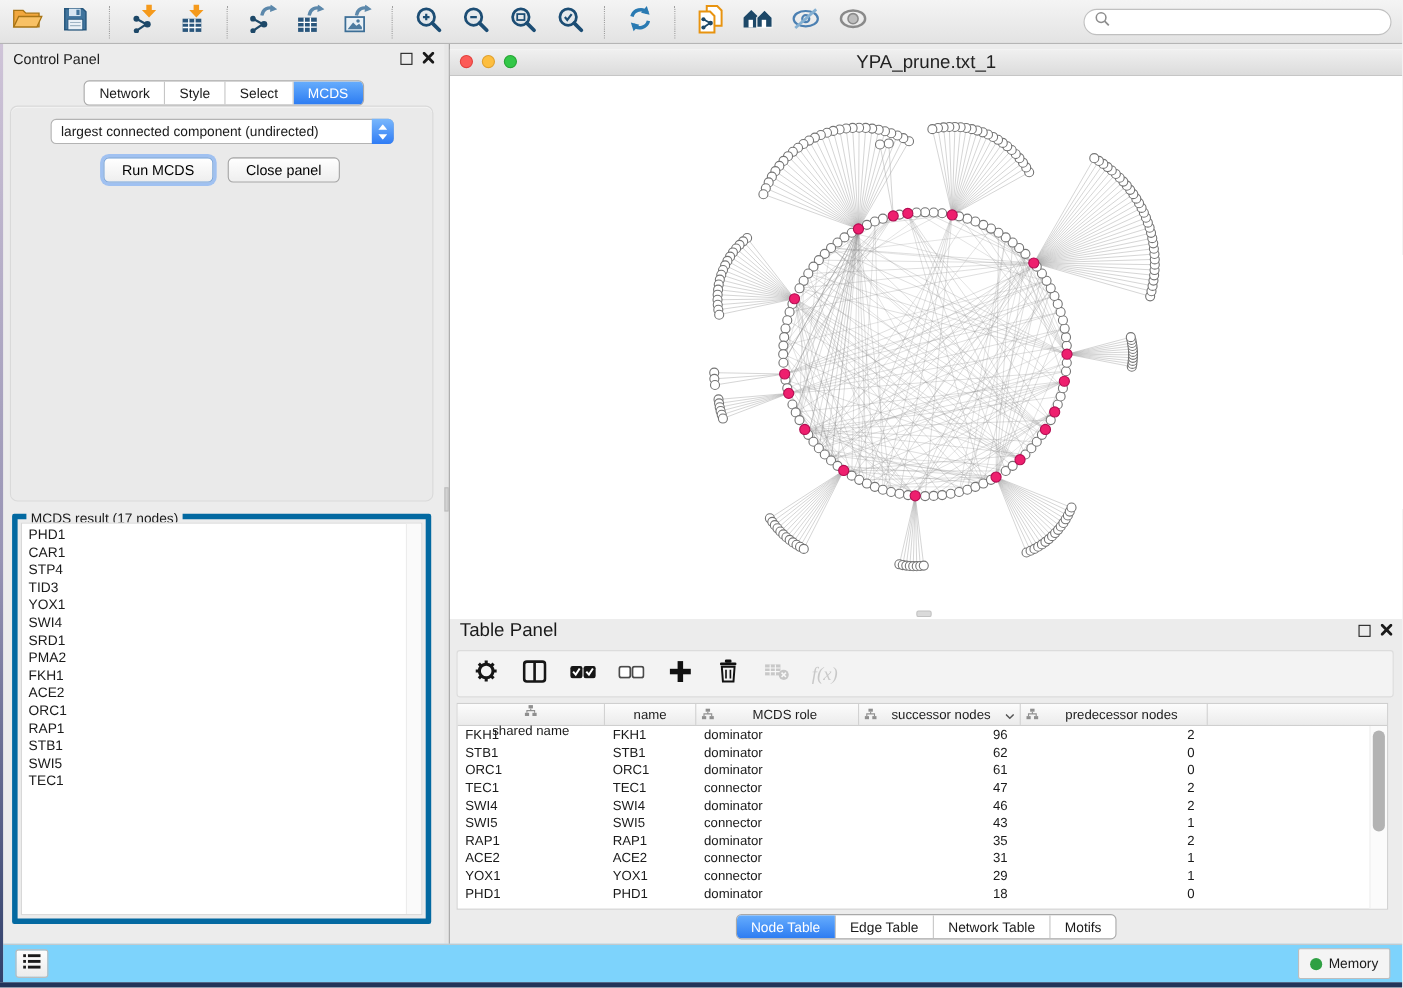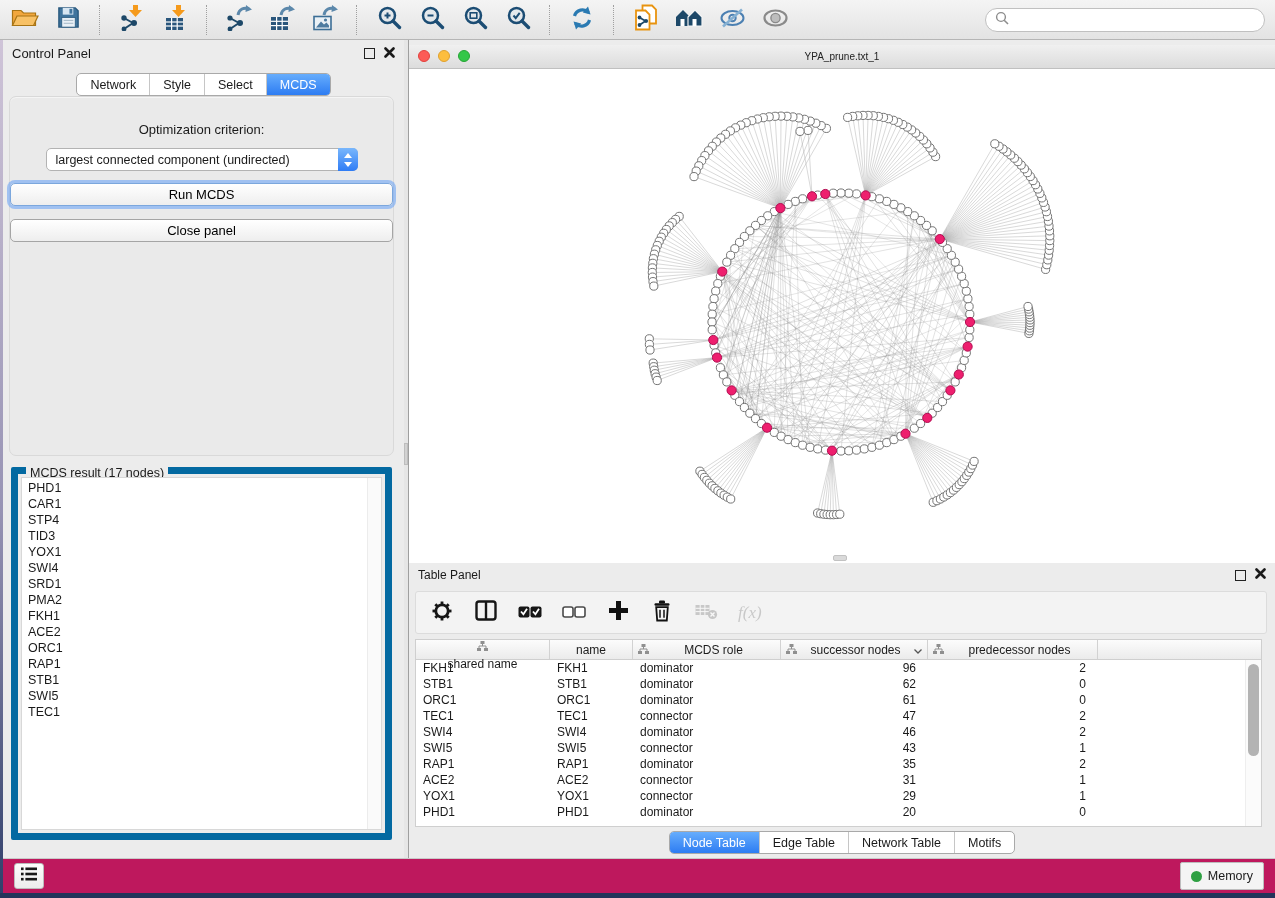--- a/index.html
+++ b/index.html
@@ -20,64 +20,64 @@
   .seg{display:flex;border:1px solid #a9a9a9;border-radius:5px;overflow:hidden;background:#fff;height:21px;}
   .seg-item{padding:0 13px;font-size:12.5px;display:flex;align-items:center;border-left:1px solid #c6c6c6;cursor:default;white-space:nowrap;}
   .seg-item:first-child{border-left:none;}
   .seg-item.selected{background:linear-gradient(#66adfd,#2d7cf2);color:#fff;}
   .cp-tabs-row{display:flex;justify-content:center;margin-top:7px;position:relative;z-index:2;}
   .tab-content{position:absolute;left:6px;right:10px;top:56px;height:358px;border:1px solid #d9d9d9;border-radius:7px;background:#eaeaea;box-shadow:inset 0 1px 0 #f5f5f5;}
   .opt-label{text-align:center;font-size:13px;margin-top:25px;}
   .dropdown{margin:11px auto 0;width:312px;height:23px;background:#fff;border:1px solid #b3b3b3;border-radius:5px;display:flex;align-items:center;box-sizing:border-box;}
   .dropdown .dd-text{flex:1;font-size:12.5px;padding-left:9px;white-space:nowrap;}
   .dropdown .dd-stepper{width:20px;height:23px;margin:-1px -1px -1px 0;border-radius:0 5px 5px 0;background:linear-gradient(#79b7fc,#2f7cf5);display:flex;flex-direction:column;align-items:center;justify-content:center;gap:2px;}
-  .btn-row{display:flex;justify-content:center;gap:13px;margin-top:12px;flex-direction:column;}
+  .btn-row{display:flex;justify-content:center;gap:13px;margin-top:12px;}
   .aqua-btn{height:23px;padding:0 16px;border:1px solid #a5a5a5;border-radius:5px;background:linear-gradient(#ffffff,#eeeeee);font-size:13px;font-family:"Liberation Sans",sans-serif;}
   .aqua-btn.focused{box-shadow:0 0 0 3px rgba(110,165,245,.6);border-color:#7ba7dd;}
-  .result-group{position:absolute;left:8px;right:12px;top:427px;bottom:18px;border:7px solid #0369a1;border-radius:2px;}
+  .result-group{position:absolute;left:8px;right:12px;top:427px;bottom:18px;border:5px solid #0369a1;border-radius:2px;}
   .result-legend{position:absolute;top:-8px;left:8px;background:#ececec;padding:0 4px;font-size:12.5px;}
   .result-list-wrap{position:absolute;inset:3px;background:#fff;border:1px solid #d8d8d8;overflow:hidden;}
   .result-list{position:absolute;left:0;top:2px;right:14px;bottom:0;}
   .result-list .list-item{font-size:12.5px;line-height:16px;padding-left:6px;}
   .result-scroll{position:absolute;right:0;top:0;bottom:0;width:13px;background:#fafafa;border-left:1px solid #ececec;}
   
   .v-splitter{position:absolute;left:404px;top:40px;width:5px;height:818px;background:#e6e6e6;border-right:1px solid #9f9f9f;box-sizing:border-box;}
   .v-splitter .handle{position:absolute;left:0;top:403px;width:4px;height:22px;background:#d2d2d2;border:1px solid #bdbdbd;box-sizing:border-box;}
   .h-handle{position:absolute;left:833px;top:555px;width:14px;height:6px;background:#dadada;border:1px solid #c2c2c2;border-radius:2px;box-sizing:border-box;}
   
   .network-window{position:absolute;left:409px;top:45px;width:866px;height:518px;background:#fff;}
-  .net-titlebar{height:23px;background:linear-gradient(#f0f0f0,#dcdcdc);border-bottom:1px solid #c0c0c0;position:relative;display:flex;align-items:center;justify-content:center;font-size:10px;color:#222;}
+  .net-titlebar{height:23px;background:linear-gradient(#f0f0f0,#dcdcdc);border-bottom:1px solid #c0c0c0;position:relative;display:flex;align-items:center;justify-content:center;font-size:17px;color:#222;}
   .traffic{position:absolute;left:9px;top:5px;display:flex;gap:8px;}
   .tl{width:12px;height:12px;border-radius:50%;box-sizing:border-box;}
   .tl.red{background:#fc5b57;border:1px solid #e2413d;}
   .tl.yellow{background:#fdbe3f;border:1px solid #e0a12e;}
   .tl.green{background:#33c748;border:1px solid #26a534;}
   .net-canvas{display:block;}
   
   .table-panel{position:absolute;left:409px;top:563px;width:866px;height:295px;background:#ececec;}
-  .tp-header{height:24px;display:flex;align-items:center;padding:0 9px;font-size:12px;}
+  .tp-header{height:24px;display:flex;align-items:flex-start;padding:0 9px;font-size:17px;}
   .tp-header .ph-icons{margin-left:auto;display:flex;gap:9px;align-items:center;}
   .tp-toolbar{position:absolute;left:6px;right:8px;top:28px;height:43px;background:#f3f3f3;border:1px solid #dcdcdc;border-radius:3px;display:flex;align-items:center;gap:20px;padding:0 14px;box-sizing:border-box;}
   .tp-tool{display:flex;align-items:center;justify-content:center;width:24px;height:24px;}
   .tp-tool.disabled{opacity:.42;}
   .fx-label{font-size:17px;font-family:"Liberation Serif",serif;font-style:italic;color:#8f8f8f;}
   .tp-table{position:absolute;left:6px;right:13px;top:76px;bottom:31px;background:#fff;border:1px solid #cfcfcf;box-sizing:border-box;overflow:hidden;}
   .t-header{display:flex;height:20px;background:linear-gradient(#fcfcfc,#ebebeb);border-bottom:1px solid #cfcfcf;font-size:12px;color:#1c1c1c;box-sizing:border-box;}
   .t-h-cell{box-sizing:border-box;border-right:1px solid #d2d2d2;display:flex;align-items:center;padding:0 5px;gap:3px;flex:0 0 auto;}
   .t-h-cell .lbl{flex:1;text-align:center;white-space:nowrap;}
   .t-h-fill{flex:1 1 auto;border-right:none;}
   .t-body{position:absolute;top:20px;left:0;right:15px;bottom:0;font-size:12px;}
   .t-row{display:flex;height:16px;align-items:center;}
   .t-cell{box-sizing:border-box;flex:0 0 auto;white-space:nowrap;overflow:hidden;}
   .t-cell.num{text-align:right;}
   .t-scroll{position:absolute;right:0;top:20px;bottom:0;width:15px;background:#fbfbfb;border-left:1px solid #eeeeee;}
   .t-thumb{position:absolute;left:2px;right:2px;top:4px;height:92px;background:#b3b3b3;border-radius:6px;}
   .tp-tabs-row{position:absolute;left:0;right:0;top:268px;display:flex;justify-content:center;}
   
-  .status-bar{position:absolute;left:3px;top:858px;width:1272px;height:35px;border-top:1px solid #c9c9c9;background:#be185d;display:flex;align-items:center;padding:0 11px;box-sizing:border-box;}
+  .status-bar{position:absolute;left:3px;top:858px;width:1272px;height:35px;border-top:1px solid #c9c9c9;background:#7dd3fc;display:flex;align-items:center;padding:0 11px;box-sizing:border-box;}
   .list-btn{width:28px;height:24px;background:linear-gradient(#fdfdfd,#ececec);border:1px solid #bcbcbc;border-radius:3px;display:flex;align-items:center;justify-content:center;}
   .memory-btn{margin-left:auto;height:26px;border:1px solid #bdbdbd;background:#f4f4f4;border-radius:2px;display:flex;align-items:center;gap:6px;padding:0 10px;font-size:12.5px;}
   .mem-dot{width:11px;height:11px;border-radius:50%;background:#2fa043;}
   .ph-float{width:11px;height:11px;border:1.6px solid #222;box-sizing:border-box;display:inline-block;}
 </style>
 </head>
 <body>
 
 <div class="app">
 
@@ -256,21 +256,20 @@
     </div>
     <div class="cp-tabs-row">
         <div class="seg" id="cp-tabs">
           <span class="seg-item">Network</span>
           <span class="seg-item">Style</span>
           <span class="seg-item">Select</span>
           <span class="seg-item selected">MCDS</span>
         </div>
       </div>
     <div class="tab-content">
-      <div class="opt-label">Optimization criterion:</div>
       <div class="dropdown">
         <span class="dd-text">largest connected component (undirected)</span>
         <span class="dd-stepper">
             <svg width="10" height="14" viewBox="0 0 10 14">
               <path d="M5 0 L9 5 H1 Z" fill="#fff"></path>
               <path d="M5 14 L1 9 H9 Z" fill="#fff"></path>
             </svg>
           </span>
       </div>
       <div class="btn-row">
@@ -1144,21 +1143,21 @@
             <div class="t-cell" style="width: 134px; padding: 0px 0px 0px 7px;">YOX1</div>
             <div class="t-cell" style="width: 83px; padding: 0px 0px 0px 7px;">YOX1</div>
             <div class="t-cell" style="width: 148px; padding: 0px 0px 0px 7px;">connector</div>
             <div class="t-cell num" style="width: 147px; padding: 0px 12px 0px 0px;">29</div>
             <div class="t-cell num" style="width: 170px; padding: 0px 12px 0px 0px;">1</div>
           </div>
           <div class="t-row">
             <div class="t-cell" style="width: 134px; padding: 0px 0px 0px 7px;">PHD1</div>
             <div class="t-cell" style="width: 83px; padding: 0px 0px 0px 7px;">PHD1</div>
             <div class="t-cell" style="width: 148px; padding: 0px 0px 0px 7px;">dominator</div>
-            <div class="t-cell num" style="width: 147px; padding: 0px 12px 0px 0px;">20</div>
+            <div class="t-cell num" style="width: 147px; padding: 0px 12px 0px 0px;">18</div>
             <div class="t-cell num" style="width: 170px; padding: 0px 12px 0px 0px;">0</div>
           </div>
         </div>
       <div class="t-scroll">
           <div class="t-thumb"></div>
         </div>
     </div>
     <div class="tp-tabs-row">
         <div class="seg" id="tp-tabs">
           <span class="seg-item selected">Node Table</span>

